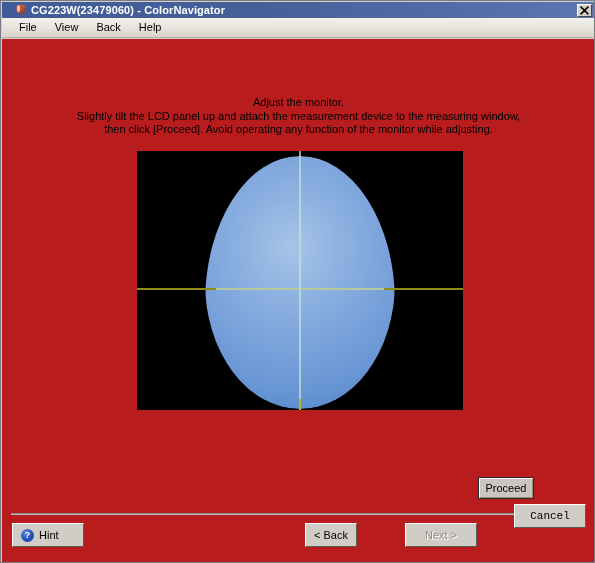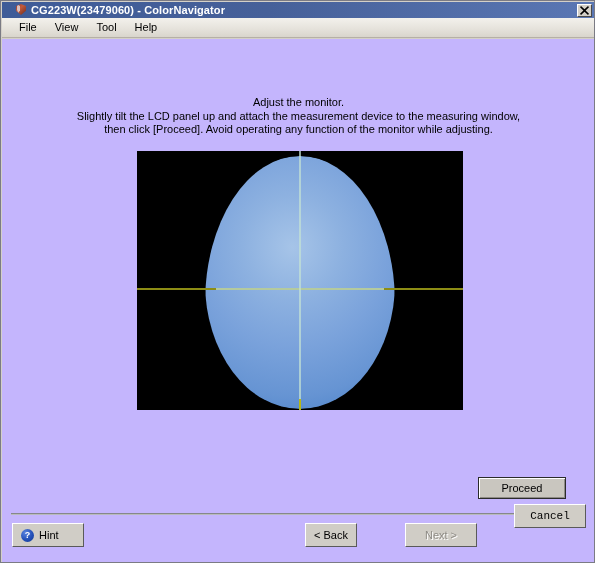--- a/index.html
+++ b/index.html
@@ -104,21 +104,21 @@
     white-space: nowrap;
   }
 
   
   .client {
     position: absolute;
     left: 1px;
     top: 38px;
     width: 593px;
     height: 523px;
-    background: #c4b5fd;
+    background: #b91c1c;
     box-sizing: border-box;
   }
 
   .instructions {
     position: absolute;
     left: 0;
     top: 57px;
     width: 593px;
     text-align: center;
     font-size: 11px;
@@ -204,21 +204,21 @@
     position: absolute;
     text-align: center;
   }
   .btn.default-btn {
     border: 1px solid #2b2b2b;
     box-shadow: inset 1px 1px 0 #ffffff, inset -1px -1px 0 #8e8b85;
     background: #c9c6bf;
   }
   .btn.disabled { color: #8e8b85; text-shadow: 1px 1px 0 #ffffff; margin-left: 25px; }
 
-  .btn-proceed { left: 476px; top: 438px; width: 88px; height: 22px; }
+  .btn-proceed { left: 476px; top: 438px; width: 56px; height: 22px; }
 
   .footer-sep {
     position: absolute;
     left: 9px;
     top: 474px;
     width: 575px;
     height: 2px;
     border-top: 1px solid #86878b;
     border-bottom: 1px solid #b9babd;
     box-sizing: border-box;
@@ -262,21 +262,21 @@
     <span class="titlebar-close">
       <svg width="9" height="9" viewBox="0 0 9 9" aria-hidden="true">
         <path d="M1 0 L4.5 3.2 L8 0 L9 1.2 L5.6 4.5 L9 7.8 L8 9 L4.5 5.8 L1 9 L0 7.8 L3.4 4.5 L0 1.2 Z" fill="#000000"></path>
       </svg>
     </span>
   </div>
 
   <div class="menubar">
     <div class="menu-item">File</div>
     <div class="menu-item">View</div>
-    <div class="menu-item">Tool</div>
+    <div class="menu-item">Back</div>
     <div class="menu-item">Help</div>
   </div>
 
   <div class="client">
 
     <div class="instructions">
       <div>Adjust the monitor.</div>
       <div>Slightly tilt the LCD panel up and attach the measurement device to the measuring window,</div>
       <div>then click [Proceed].  Avoid operating any function of the monitor while adjusting.</div>
     </div>

